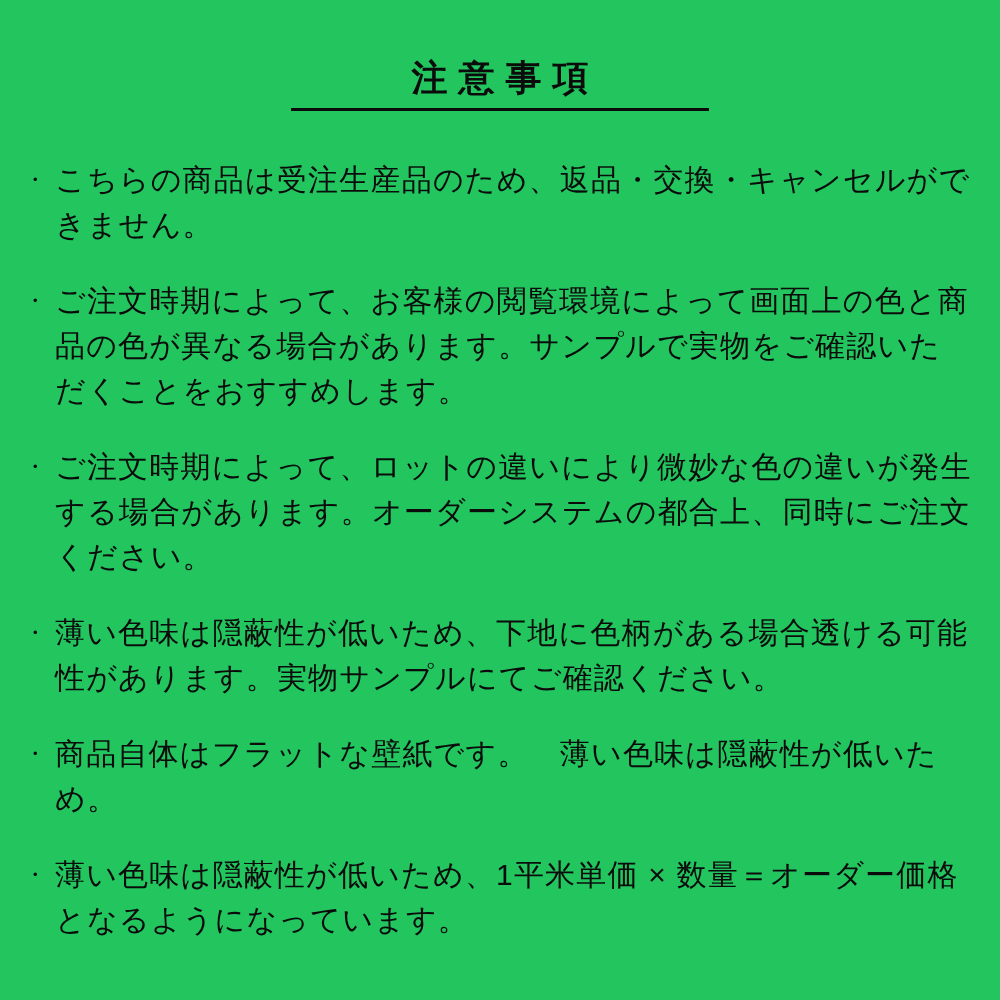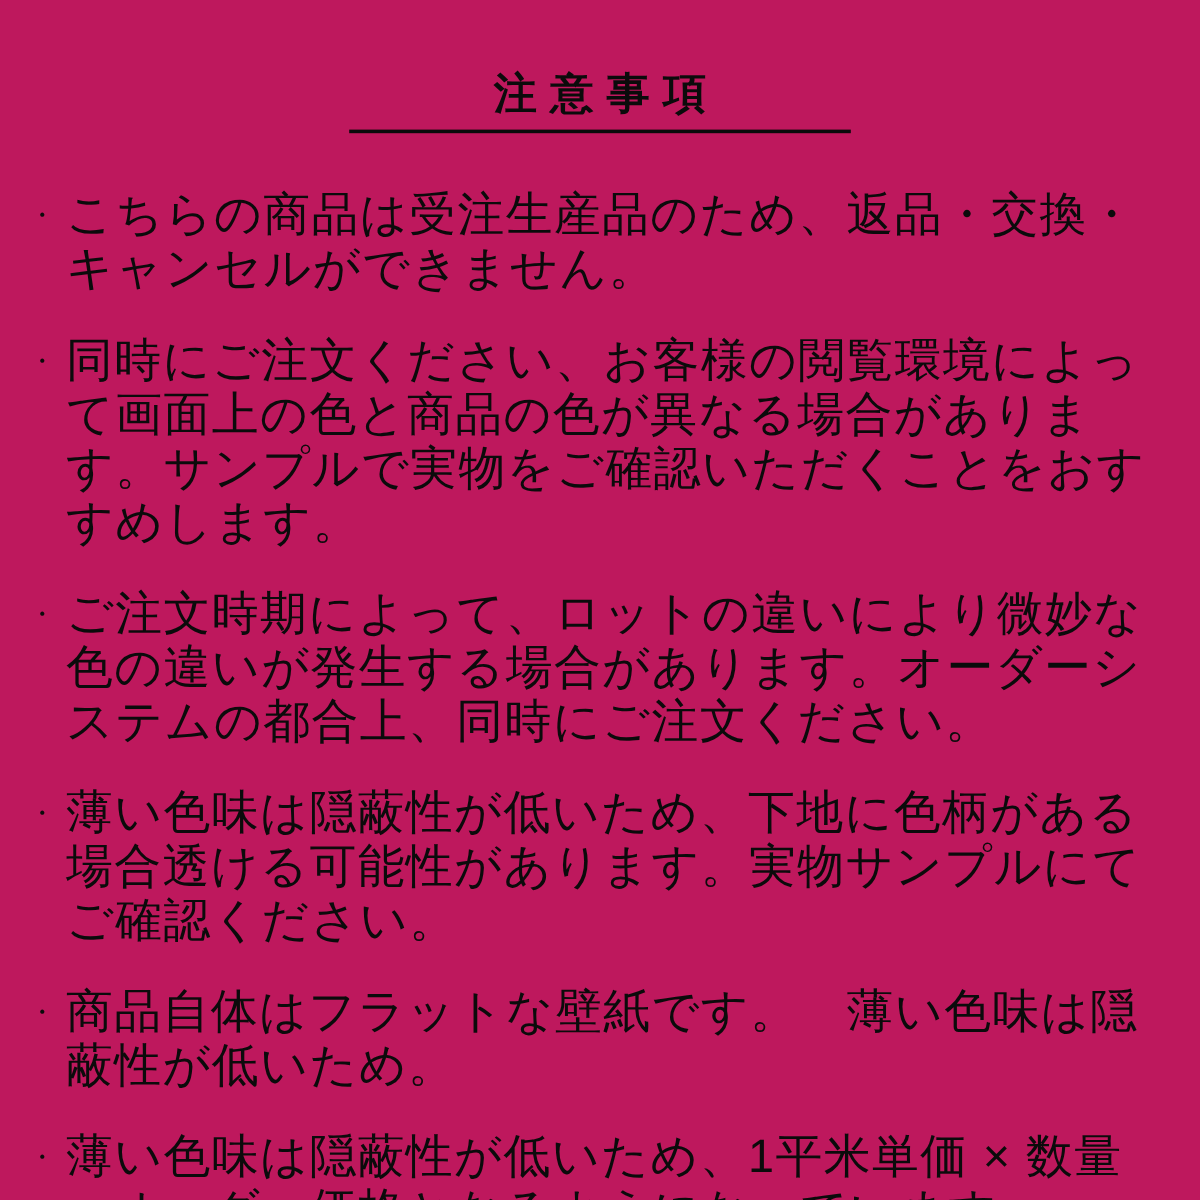--- a/index.html
+++ b/index.html
@@ -4,21 +4,21 @@
 <style>
   * { margin: 0; padding: 0; box-sizing: border-box; }
   html, body {
     width: 1000px;
     background: #ffffff;
     font-family: "Liberation Sans", "DejaVu Sans", sans-serif;
   }
   .page {
     width: 1000px;
     height: 1000px;
-    background: #be185d;
+    background: #22c55e;
     color: #0b0b0b;
     padding: 56px 22px 40px 22px;
     overflow: hidden;
   }
   header.caution-header {
     text-align: center;
     margin-bottom: 46px;
   }
   .page-title {
     font-size: 36px;
@@ -55,21 +55,21 @@
   .bullet {
     flex: 0 0 33px;
     font-size: 22px;
     line-height: 45px;
     color: #0b0b0b;
     text-align: left;
     padding-left: 2px;
   }
   .item-text {
     flex: 1 1 auto;
-    font-size: 39px;
+    font-size: 30px;
     line-height: 45px;
     letter-spacing: 1.2px;
     color: #0b0b0b;
     max-width: 918px;
     overflow-wrap: anywhere;
     line-break: loose;
   }
 </style>
 </head>
 <body>
@@ -81,21 +81,21 @@
     <div class="title-divider"></div>
   </header>
 
   <ul class="caution-list">
     <li>
       <span class="bullet">・</span>
       <span class="item-text">こちらの商品は受注生産品のため、返品・交換・キャンセルができません。</span>
     </li>
     <li>
       <span class="bullet">・</span>
-      <span class="item-text">同時にご注文ください、お客様の閲覧環境によって画面上の色と商品の色が異なる場合があります。サンプルで実物をご確認いただくことをおすすめします。</span>
+      <span class="item-text">ご注文時期によって、お客様の閲覧環境によって画面上の色と商品の色が異なる場合があります。サンプルで実物をご確認いただくことをおすすめします。</span>
     </li>
     <li>
       <span class="bullet">・</span>
       <span class="item-text">ご注文時期によって、ロットの違いにより微妙な色の違いが発生する場合があります。オーダーシステムの都合上、同時にご注文ください。</span>
     </li>
     <li>
       <span class="bullet">・</span>
       <span class="item-text">薄い色味は隠蔽性が低いため、下地に色柄がある場合透ける可能性があります。実物サンプルにてご確認ください。</span>
     </li>
     <li>

